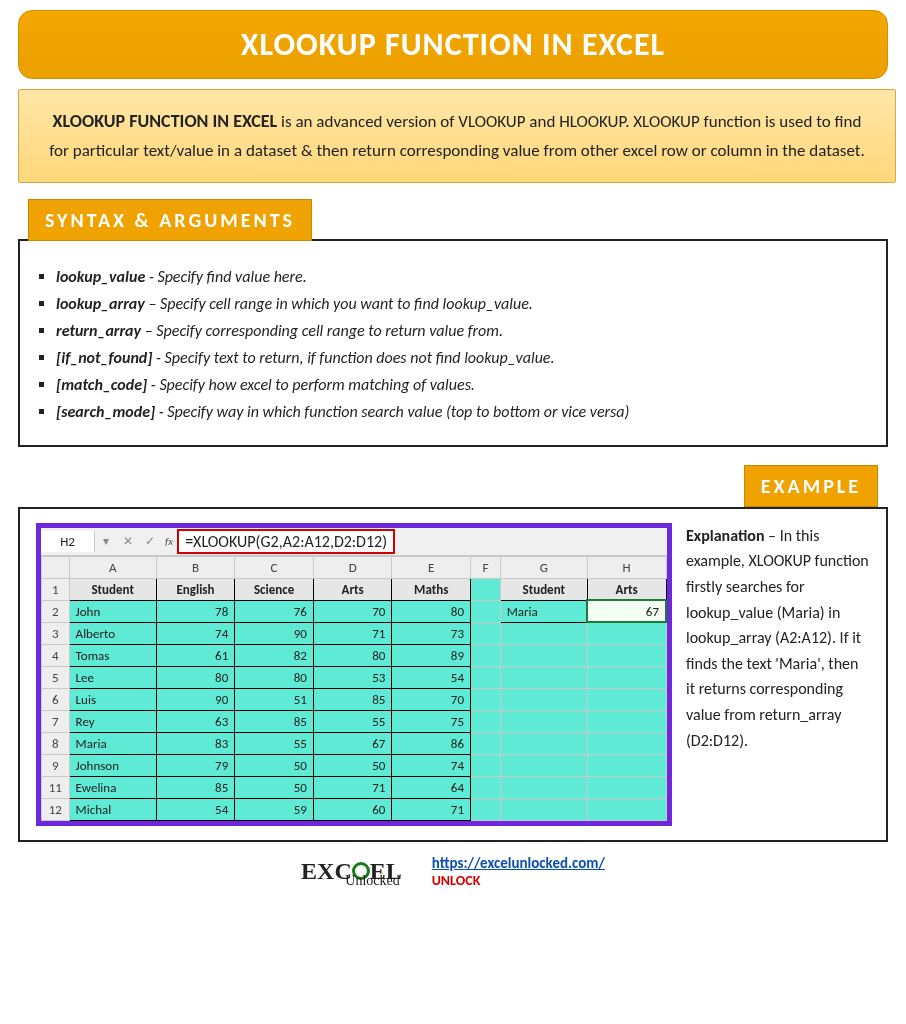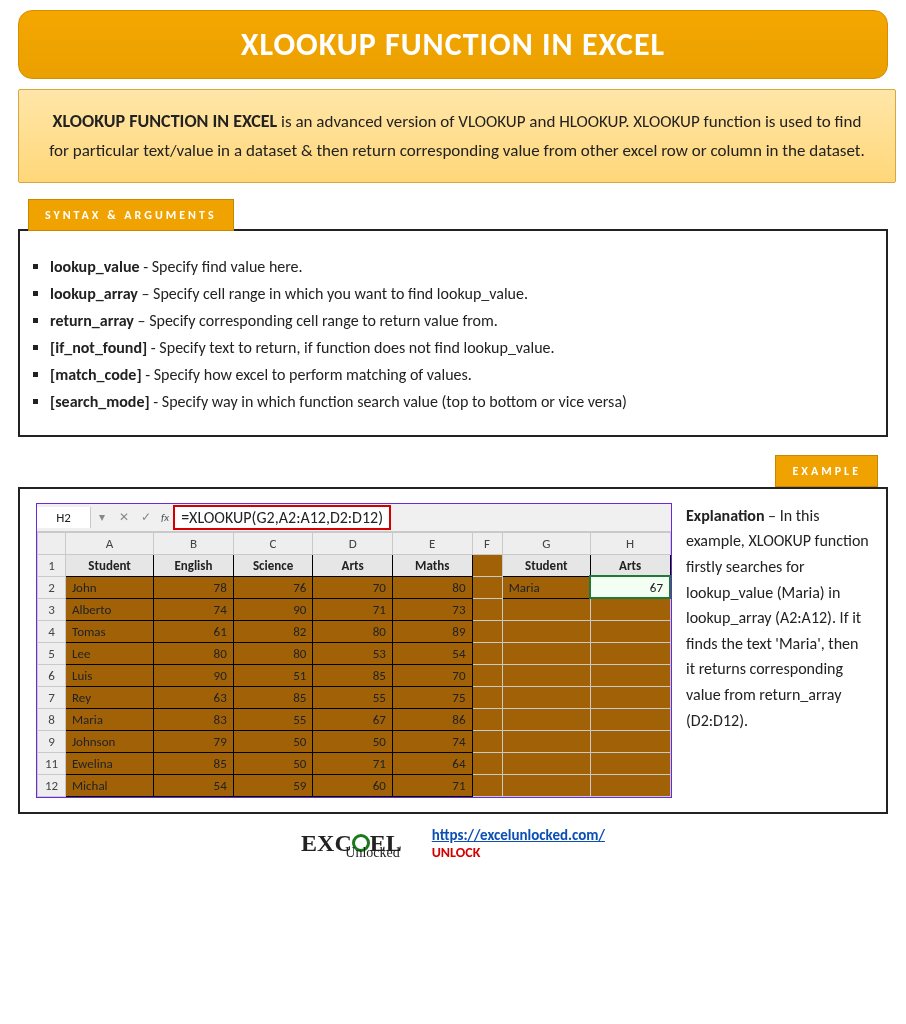--- a/index.html
+++ b/index.html
@@ -1,29 +1,29 @@
 <!DOCTYPE html>
 <html><head>
 <meta charset="utf-8">
 <style>
 * { box-sizing: border-box; margin: 0; padding: 0; }
 body { font-family: Calibri, Arial, sans-serif; width: 906px; background: #fff; padding: 10px; color: #222; }
 .title-banner { background: linear-gradient(180deg, #f5a700 0%, #eaa000 100%); border-radius: 14px; text-align: center; padding: 14px 10px; margin: 0 8px 10px 8px; border: 1px solid #d48f00; }
 .title-banner h1 { color: #fff; font-size: 32px; font-weight: 800; letter-spacing: 1px; }
 .intro-box { background: linear-gradient(180deg, #ffe6a8 0%, #ffd77a 100%); border: 1px solid #d7a842; border-radius: 2px; margin: 0 0 16px 8px; padding: 16px 24px; text-align: center; font-size: 17px; line-height: 1.7; }
 .intro-box .lead { font-weight: 800; font-size: 18px; }
-.section-tag { display: inline-block; background: #f0a200; color: #fff; font-weight: 800; letter-spacing: 3px; font-size: 12px; padding: 8px 16px; margin-left: 18px; border: 1px solid #c88700; }
+.section-tag { display: inline-block; background: #f0a200; color: #fff; font-weight: 800; letter-spacing: 3px; font-size: 20px; padding: 8px 16px; margin-left: 18px; border: 1px solid #c88700; }
 .section-tag.right { float: right; margin-right: 18px; margin-left: 0; }
 .syntax-box { border: 2px solid #222; margin: -2px 8px 18px 8px; padding: 18px 22px 16px 22px; background: #fff; clear: both; }
 .syntax-formula { text-align: center; font-weight: 800; font-size: 17px; margin-bottom: 18px; line-height: 1.6; }
-.arg-list { list-style: square; margin-left: 8px; font-size: 16px; }
+.arg-list { list-style: square; margin-left: 14px; font-size: 16px; font-style: italic; }
 .arg-list li { margin: 8px 0; }
 .arg-list b { font-weight: 800; }
 .example-wrap { border: 2px solid #222; margin: -2px 8px 10px 8px; padding: 14px 16px 14px 16px; background: #fff; display: flex; gap: 14px; clear: both; }
-.excel-shot { flex: 0 0 636px; border: 1px solid #6d28d9; background: #a16207; font-size: 14px; }
+.excel-shot { flex: 0 0 636px; border: 5px solid #6d28d9; background: #5eead4; font-size: 14px; }
 .formula-bar { display: flex; align-items: center; border-bottom: 1px solid #c9c9c9; height: 28px; background: #f0f0f0; }
 .name-box { width: 54px; text-align: center; border-right: 1px solid #c9c9c9; font-size: 13px; padding: 3px 0; background: #fff; }
 .fb-btn { width: 22px; text-align: center; color: #888; font-size: 12px; }
 .fb-fx { font-style: italic; font-size: 11px; color: #555; margin: 0 4px; }
 .fb-input { flex: 1; }
 .fb-formula-box { border: 2px solid #d40000; display: inline-block; padding: 1px 6px; font-size: 16px; background: #fff; }
 .grid { border-collapse: collapse; width: 100%; table-layout: fixed; }
 .grid th, .grid td { border: 1px solid #c9c9c9; padding: 2px 4px; font-size: 13px; text-align: center; height: 22px; overflow: hidden; }
 .grid .rowhead { background: #eee; width: 26px; font-weight: 400; color: #444; }
 .grid .colhead { background: #eee; font-weight: 400; color: #444; }

